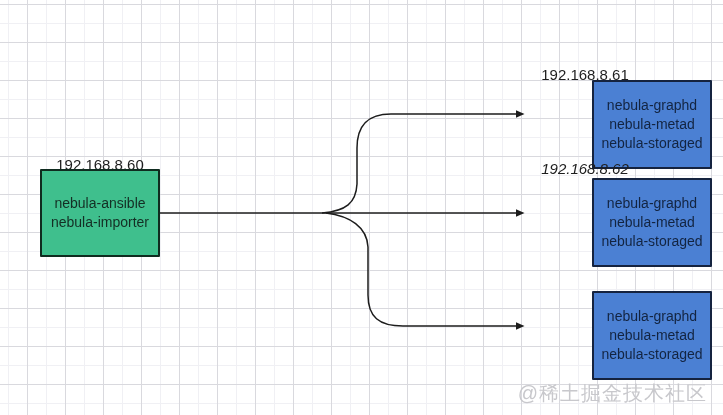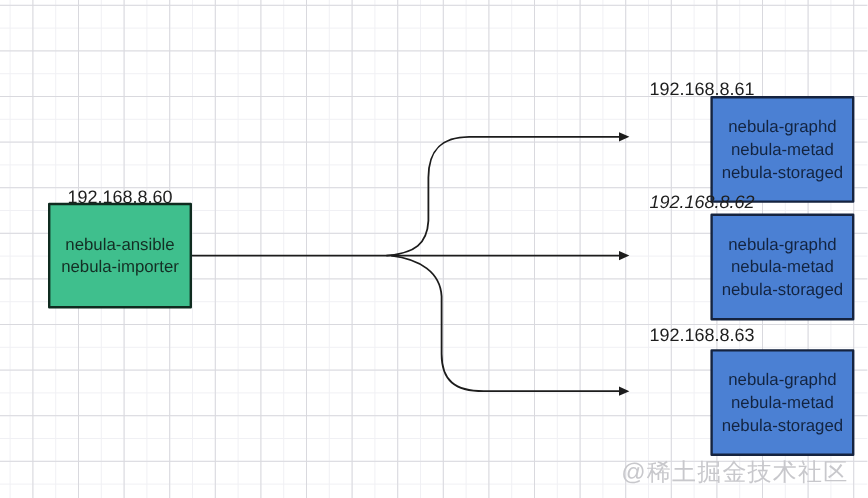--- a/index.html
+++ b/index.html
@@ -116,21 +116,20 @@
     <div class="svc">nebula-storaged</div>
   </div>
 
   <div class="ip-label" style="left:515px; top:160px;font-style:italic;">192.168.8.62</div>
   <div class="node target" style="top:178px;">
     <div class="svc">nebula-graphd</div>
     <div class="svc">nebula-metad</div>
     <div class="svc">nebula-storaged</div>
   </div>
 
-  <div class="ip-label" style="left:515px; top:271px;">192.168.8.63</div>
   <div class="node target" style="top:291px;">
     <div class="svc">nebula-graphd</div>
     <div class="svc">nebula-metad</div>
     <div class="svc">nebula-storaged</div>
   </div>
 
   <div class="watermark">@稀土掘金技术社区</div>
 
 </div>
 

